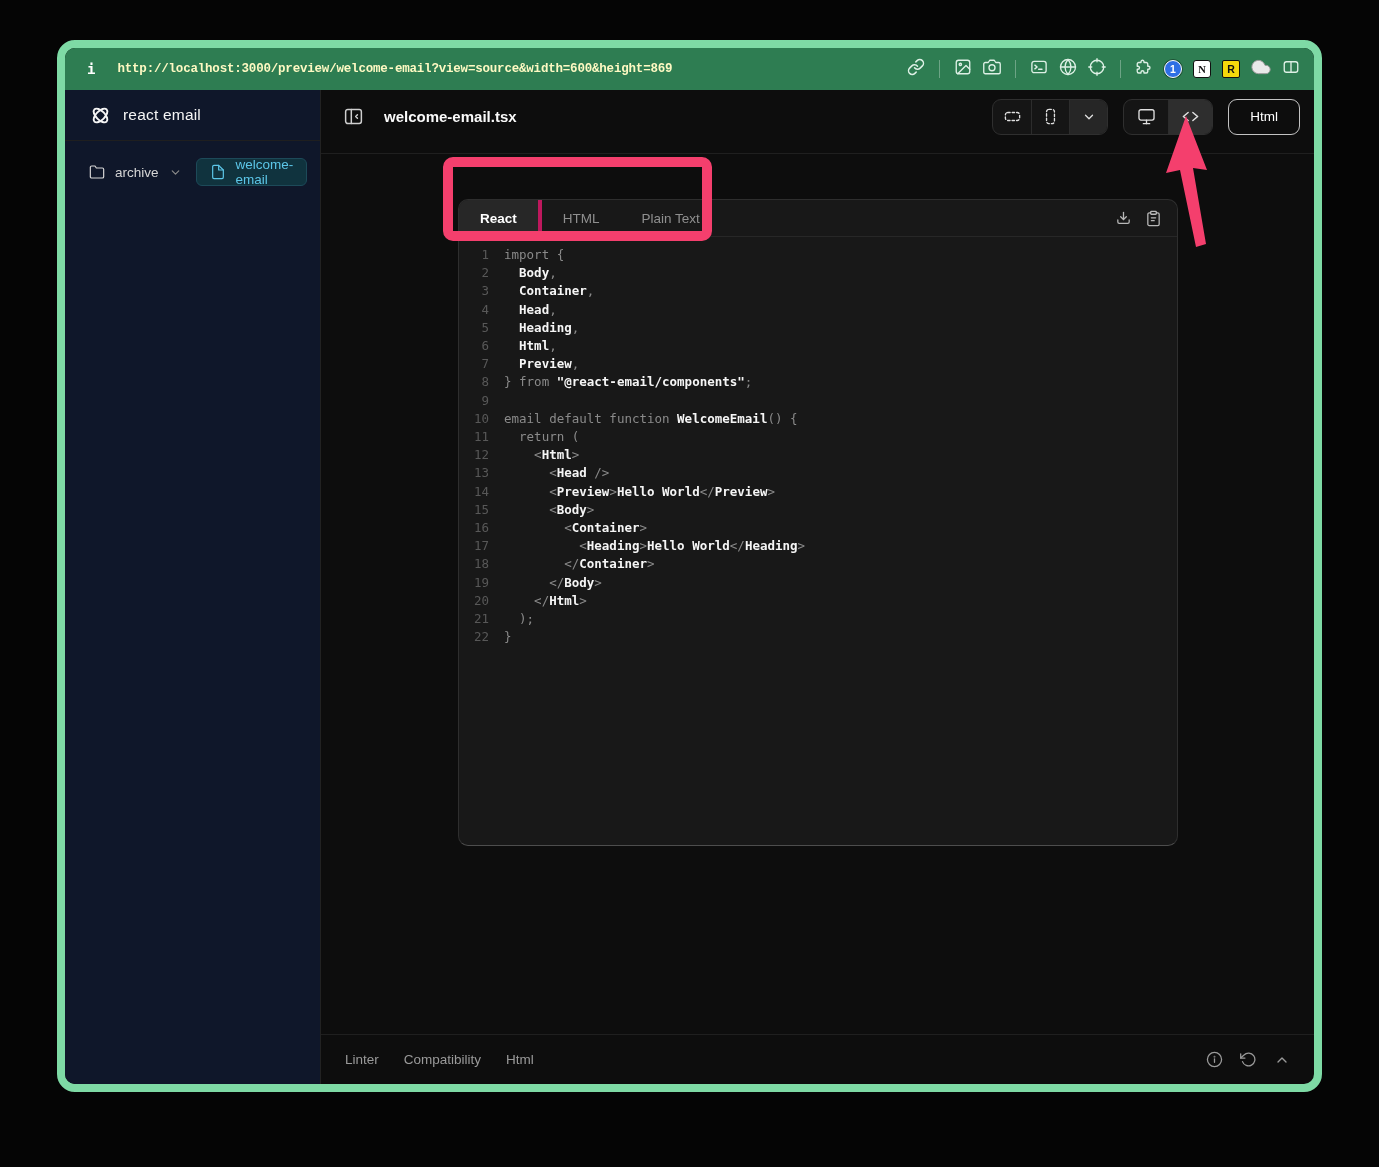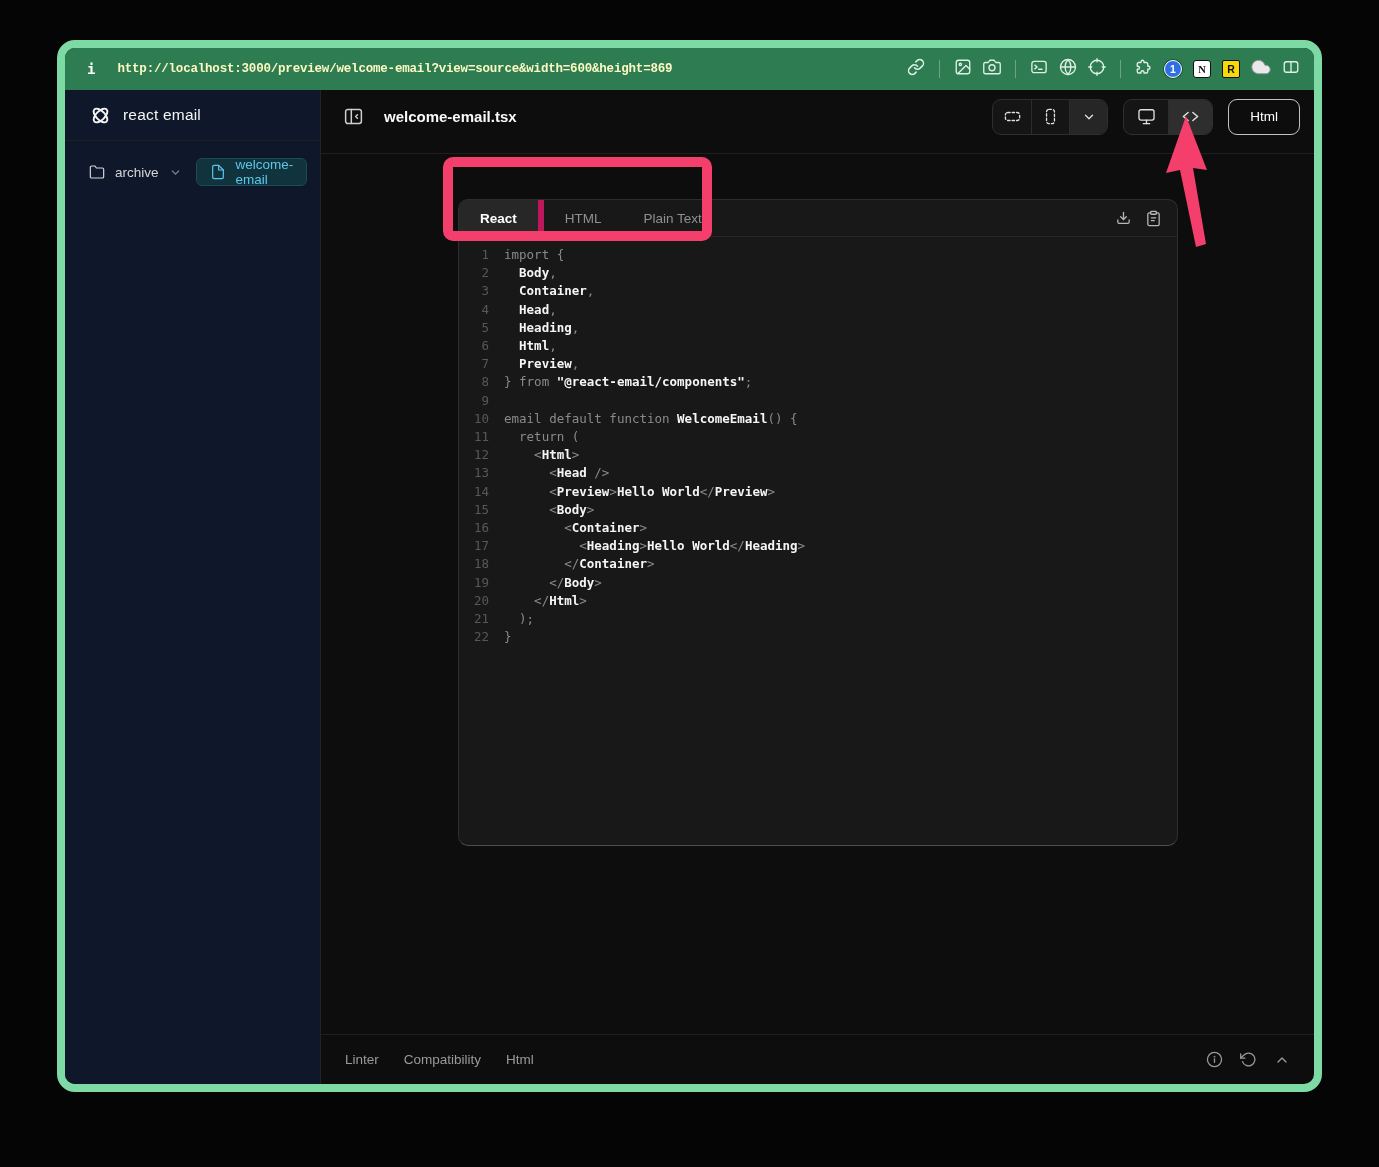--- a/index.html
+++ b/index.html
@@ -52,21 +52,21 @@
 
   .main-content { flex:1; position:relative; min-height:0; }
 
   
   .code-panel { position:absolute; left:137px; top:45px; width:720px; height:647px;
     background:#181818; border:1px solid #2e2e2e; border-bottom-color:#4d4d4d; border-radius:10px;
     display:flex; flex-direction:column; overflow:hidden; }
   .panel-tabs { height:37px; border-bottom:1px solid #272727; display:flex; align-items:stretch; flex-shrink:0; }
   .tabs-list { display:flex; align-items:stretch; }
   .ptab { padding:0 21px; display:flex; align-items:center; color:#8f8f8f; font-size:13.5px; cursor:pointer; }
-  .ptab.active { background:#272727; color:#fff; font-weight:600; border-right:6px solid #be185d; }
+  .ptab.active { background:#272727; color:#fff; font-weight:600; border-right:4px solid #be185d; }
   .panel-actions { margin-left:auto; display:flex; align-items:center; gap:13px; padding-right:15px; color:#b8b8b8; }
   .panel-actions .act { display:flex; cursor:pointer; }
   .panel-code { flex:1; padding-top:9px; font-family:"DejaVu Sans Mono", monospace; font-size:12.5px; line-height:18.2px; overflow:hidden; }
   .code-line { display:flex; white-space:pre; }
   .ln { width:30px; text-align:right; color:#585858; flex-shrink:0; }
   .lc { padding-left:15px; color:#8a8a8a; }
   .tok-b { color:#f5f5f5; font-weight:bold;margin-top:32px; }
 
   
   .bottombar { height:50px; border-top:1px solid #1f1f1f; display:flex; align-items:center; padding:0 24px; gap:25px; flex-shrink:0; }

